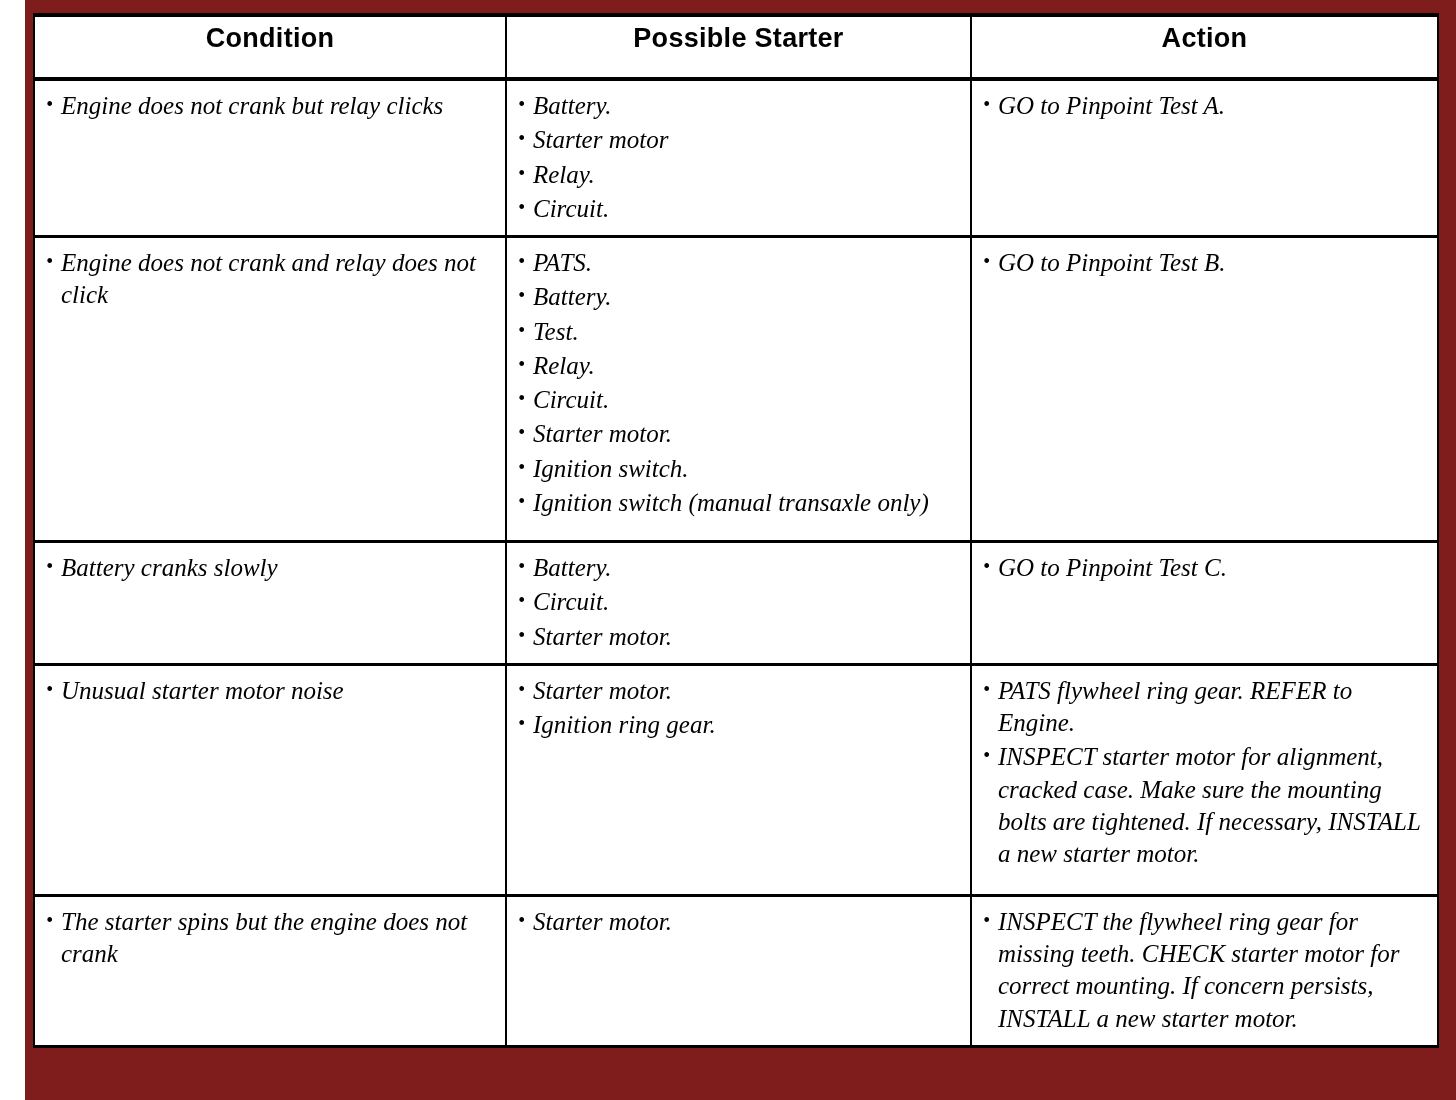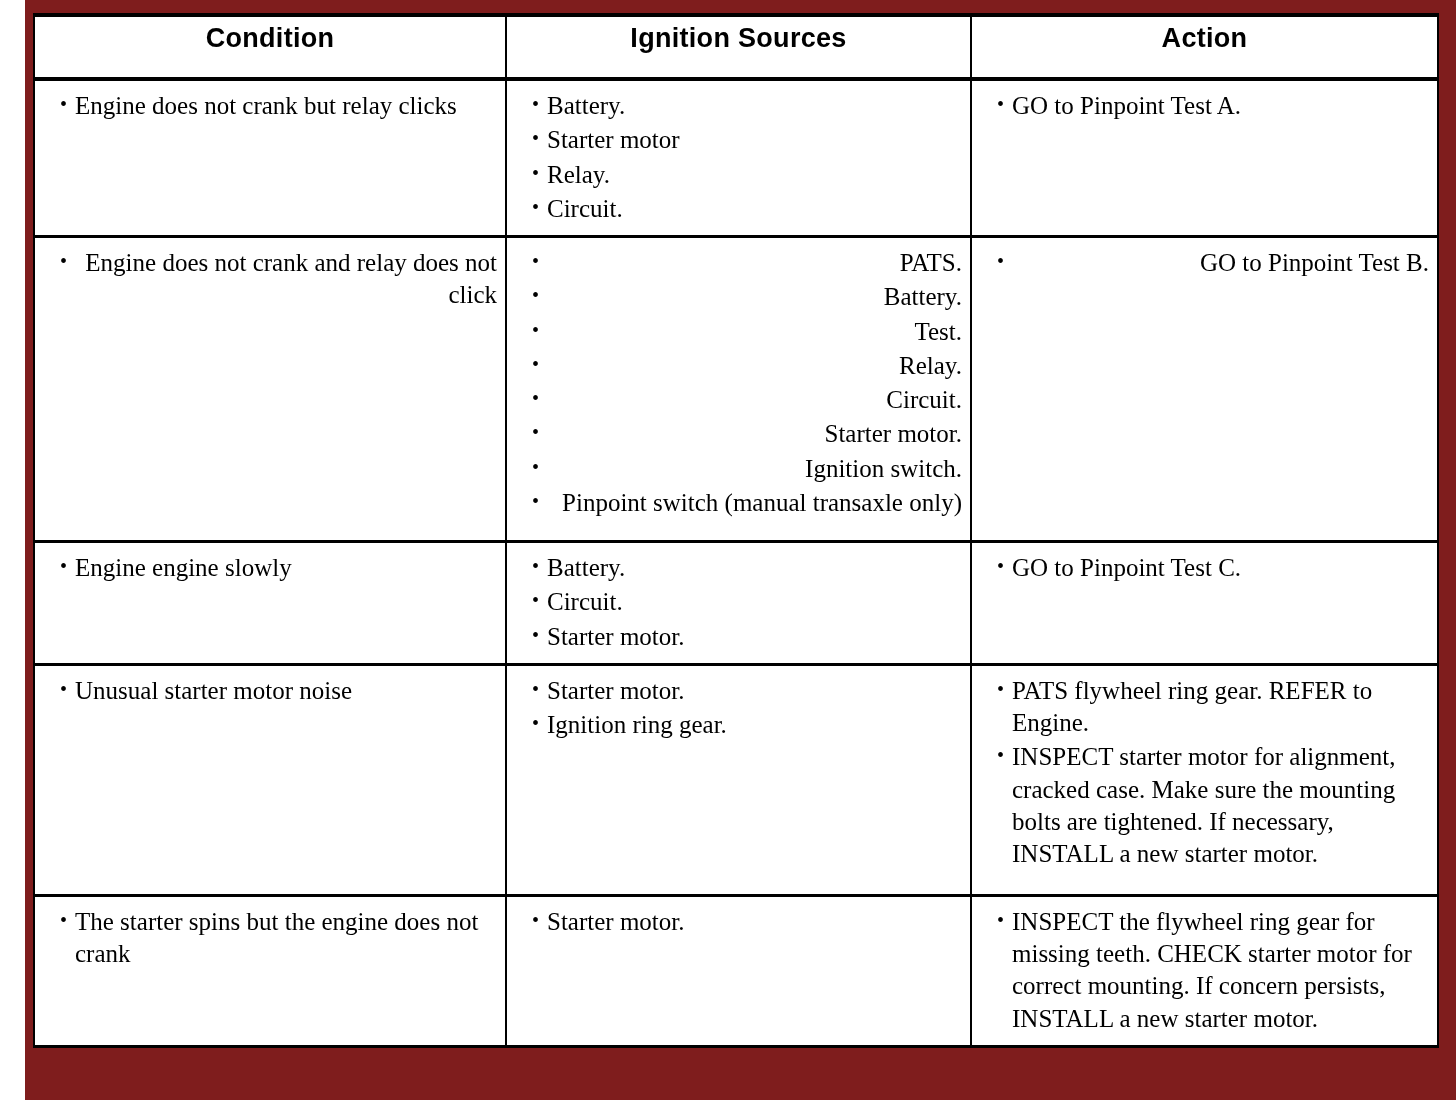--- a/index.html
+++ b/index.html
@@ -57,21 +57,22 @@
     height: 46px;
     padding: 6px 0 8px 0;
   }
 
   .trouble-table tbody tr > td {
     border-top: 3px solid #000000;
     border-bottom: 3px solid #000000;
   }
 
   .cell-inner {
-    padding: 9px 8px 10px 24px;
+    padding: 9px 8px 10px 10px;
+    font-style: italic;
   }
 
   ul.bullets {
     list-style: none;
     margin: 0;
     padding: 0;
   }
 
   ul.bullets > li {
     position: relative;
@@ -88,39 +89,39 @@
     content: "\2022";
     position: absolute;
     left: 1px;
     top: -1px;
     font-size: 20px;
     line-height: 1.55;
   }
 
   
   tr.row-0 td { height: 143px; }
-  tr.row-1 td { height: 302px; text-align: right; }
+  tr.row-1 td { height: 302px; }
   tr.row-2 td { height: 100px; }
   tr.row-3 td { height: 228px; }
   tr.row-4 td { height: 138px; }
 </style>
 </head>
 <body>
 
 <div class="page">
   <table class="trouble-table">
     <colgroup>
       <col class="c-condition">
       <col class="c-sources">
       <col class="c-action">
     </colgroup>
     <thead>
       <tr>
         <th>Condition</th>
-        <th>Ignition Sources</th>
+        <th>Possible Starter</th>
         <th>Action</th>
       </tr>
     </thead>
     <tbody>
       <tr class="row-0">
         <td>
           <div class="cell-inner">
             <ul class="bullets">
                 <li>Engine does not crank but relay clicks</li>
               </ul>
@@ -155,37 +156,37 @@
         <td>
           <div class="cell-inner">
             <ul class="bullets">
                 <li>PATS.</li>
                 <li>Battery.</li>
                 <li>Test.</li>
                 <li>Relay.</li>
                 <li>Circuit.</li>
                 <li>Starter motor.</li>
                 <li>Ignition switch.</li>
-                <li>Pinpoint switch (manual transaxle only)</li>
+                <li>Ignition switch (manual transaxle only)</li>
               </ul>
           </div>
         </td>
         <td>
           <div class="cell-inner">
             <ul class="bullets">
                 <li>GO to Pinpoint Test B.</li>
               </ul>
           </div>
         </td>
       </tr>
       <tr class="row-2">
         <td>
           <div class="cell-inner">
             <ul class="bullets">
-                <li>Engine engine slowly</li>
+                <li>Battery cranks slowly</li>
               </ul>
           </div>
         </td>
         <td>
           <div class="cell-inner">
             <ul class="bullets">
                 <li>Battery.</li>
                 <li>Circuit.</li>
                 <li>Starter motor.</li>
               </ul>

